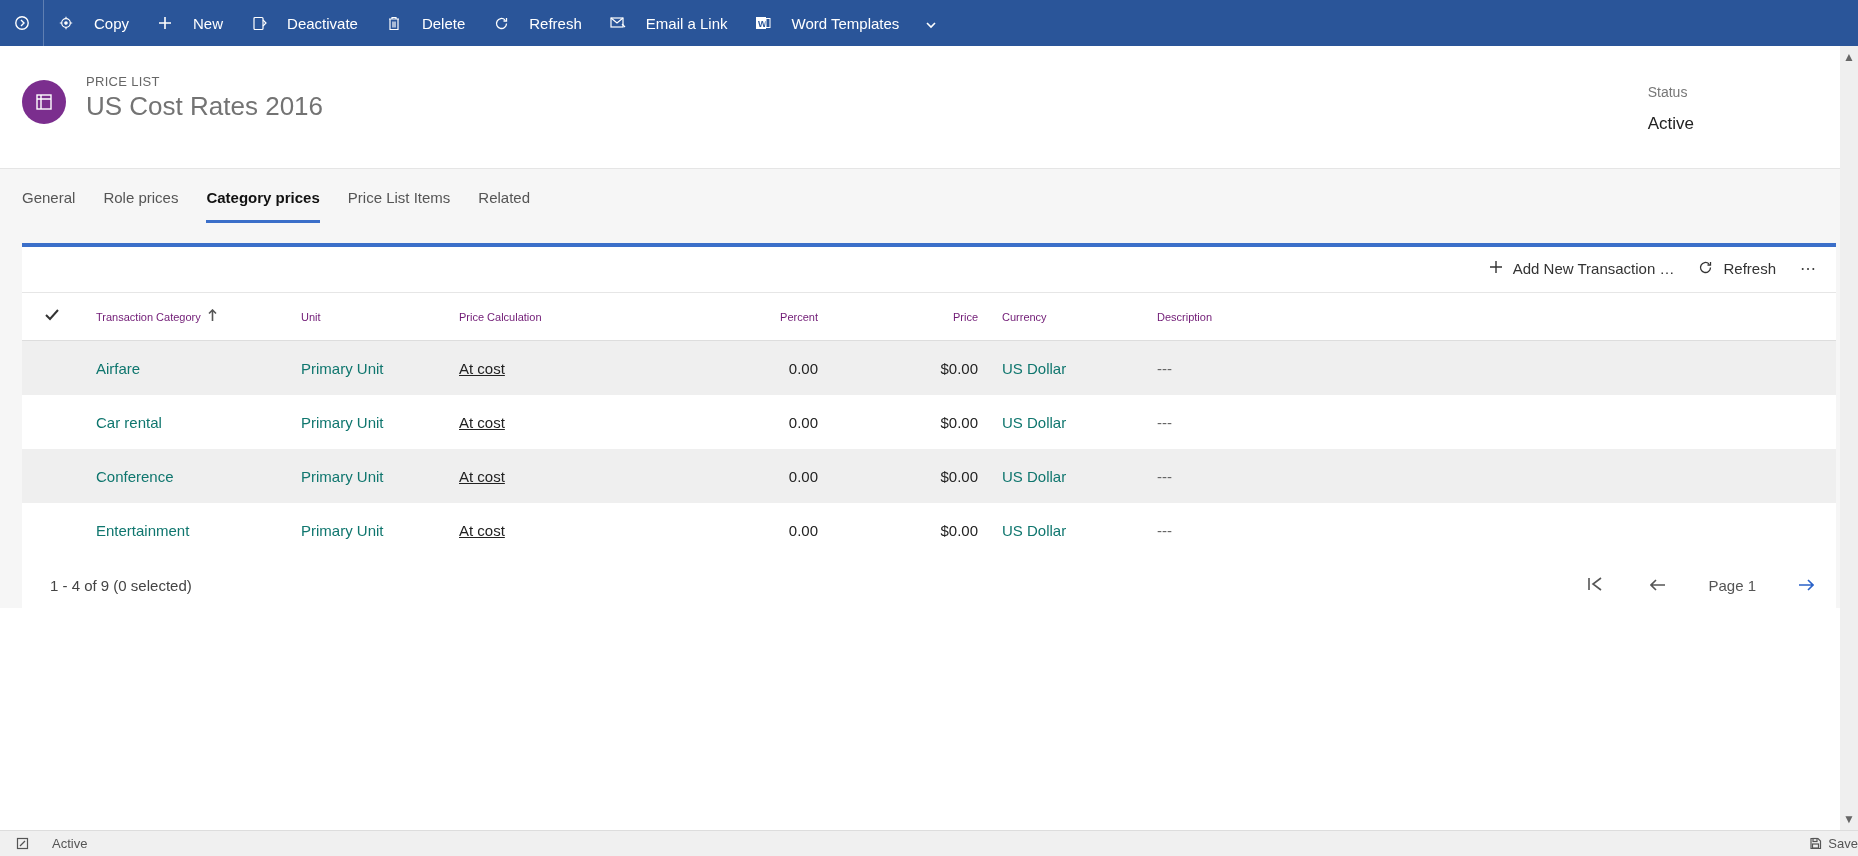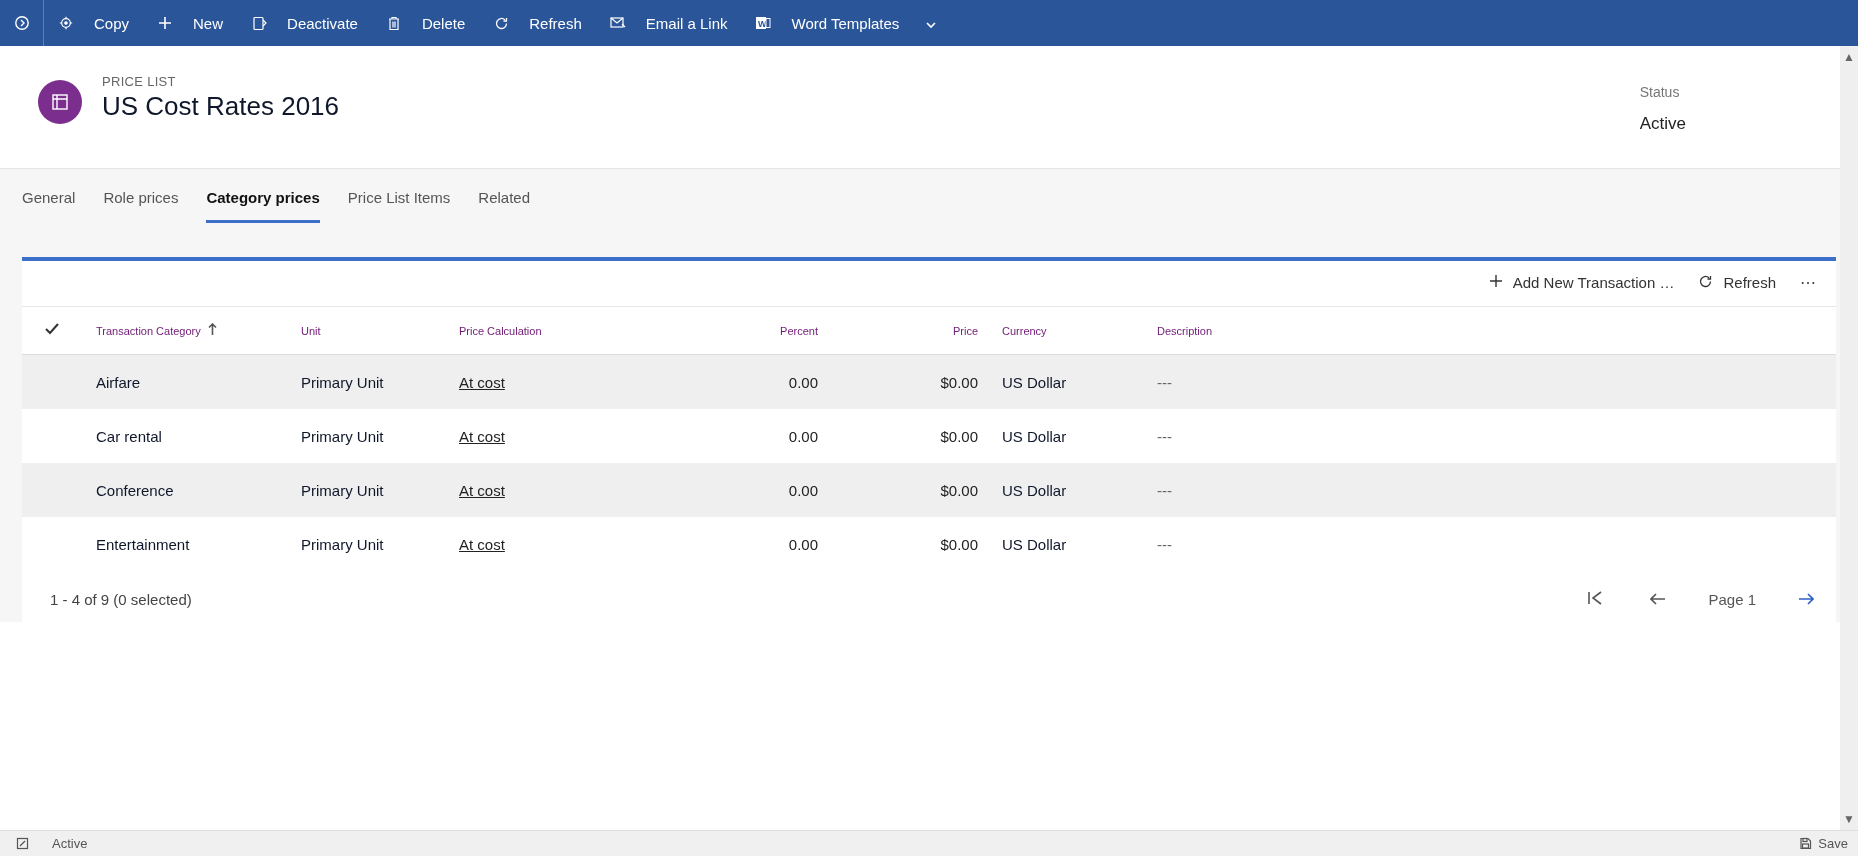--- a/index.html
+++ b/index.html
@@ -7,37 +7,37 @@
   .root { display: flex; flex-direction: column; height: 856px; width: 1858px; position: relative; }
 
   
   .cmdbar { background: #2a5599; color: #fff; height: 46px; display: flex; align-items: center; padding: 0 0; font-size: 15px; }
   .cmdbar-lead { width: 44px; height: 46px; display: flex; align-items: center; justify-content: center; border-right: 1px solid rgba(255,255,255,0.25); cursor: pointer; }
   .cmd { display: flex; align-items: center; gap: 20px; padding: 0 14px; height: 59px; cursor: pointer; }
   .cmd-icon { width: 16px; height: 16px; display: flex; align-items: center; justify-content: center; }
   .chev-down { margin-left: 6px; }
 
   
-  .header { display: flex; align-items: flex-start; padding: 28px 22px 34px 22px; margin-left: 16px; }
+  .header { display: flex; align-items: flex-start; padding: 28px 14px 34px 22px; }
   .rec-icon { width: 44px; height: 44px; border-radius: 50%; background: #7b2e8e; display:flex; align-items:center; justify-content:center; color:#fff; margin-top:6px; }
   .rec-titles { margin-left: 20px; }
   .rec-eyebrow { font-size: 13px; color: #666; letter-spacing: 0.3px; }
-  .rec-title { font-size: 26px; color: #0f172a; font-weight: 400; margin-top: 2px; }
+  .rec-title { font-size: 26px; color: #737373; font-weight: 400; margin-top: 2px; }
   .status-block { margin-left: auto; margin-right: 150px; margin-top: 10px; }
   .status-label { font-size: 14px; color: #777; }
   .status-value { font-size: 17px; color: #222; margin-top: 14px; }
 
   
   .tabwrap { background: #f6f6f6; border-top: 1px solid #e5e5e5; }
   .tabs { display: flex; gap: 28px; padding: 0 22px; }
   .tab { font-size: 15px; color: #555; padding: 20px 0 14px 0; cursor: pointer; border-bottom: 3px solid transparent; }
   .tab.active { color: #111; font-weight: 600; border-bottom-color: #3b6fc9; }
 
   
-  .card { margin: 34px 22px 0 22px; background:#fff; border-top: 4px solid #3b6fc9; position:relative; }
+  .card { margin: 20px 22px 0 22px; background:#fff; border-top: 4px solid #3b6fc9; position:relative; }
   .card-cmdrow { display:flex; justify-content:flex-end; align-items:center; gap:4px; padding: 6px 8px 8px 8px; border-bottom:1px solid #e6e6e6; }
   .card-cmd { display:flex; align-items:center; gap:10px; padding: 6px 10px; color:#333; font-size:15px; cursor:pointer; }
   .more { padding: 6px 10px; cursor:pointer; color:#444; letter-spacing:2px; }
 
   .grid-head { display:flex; align-items:center; height:48px; border-bottom:1px solid #ddd; padding-left:22px; }
   .col { font-size: 11px; color:#701a75; display:flex; align-items:center; gap:6px; position:relative; }
   .col .divider { position:absolute; right:0; top:8px; bottom:8px; width:1px; background:#d8d8d8; }
   .check-col { width: 52px; }
   .c-cat  { width: 205px; }
   .c-unit { width: 158px; }
@@ -45,36 +45,36 @@
   .c-pct  { width: 155px; justify-content:flex-end; padding-right:24px;}
   .c-price{ width: 160px; justify-content:flex-end; padding-right:24px;}
   .c-curr { width: 155px; }
   .c-desc { width: 350px; }
   .sort-icon { color:#555; }
 
   .row { display:flex; align-items:center; height:54px; padding-left:22px; font-size:15px; }
   .row:nth-child(odd) { background:#efefef; }
   .row:nth-child(even){ background:#fff; }
   .cell { }
-  .cell.link { color:#0f172a; cursor:pointer; }
+  .cell.link { color:#0f766e; cursor:pointer; }
   .cell.num { text-align:right; padding-right:24px; color:#222; }
   .cell.text { color:#222;text-decoration:underline; }
   .cell.muted { color:#666; }
   .rows-wrap { }
 
   .grid-foot { display:flex; align-items:center; padding: 16px 18px 10px 28px; font-size:15px; color:#444; }
   .pager { margin-left:auto; display:flex; align-items:center; gap:38px; color:#555; }
   .pager-btn { cursor:pointer; color:#444; padding:4px; }
   .pager-btn.primary { color:#2a62c8; }
 
   
   .footbar { position:absolute; bottom:0; left:0; right:0; height:26px; background:#f0f0f0; border-top:1px solid #ddd; display:flex; align-items:center; font-size:13px; color:#555; padding-left:10px;}
   .footbar .foot-icon { width:24px; display:flex;align-items:center;justify-content:center; cursor:pointer;}
   .footbar .foot-status { margin-left:18px; }
-  .footbar .save-group { margin-left:auto; display:flex; align-items:center; gap:6px; padding-right:10px; cursor:pointer; }
+  .footbar .save-group { margin-left:auto; display:flex; align-items:center; gap:6px; cursor:pointer; }
 
   
   .vscroll { position:absolute; right:0; top:46px; bottom:26px; width:18px; background:#efefef; display:flex; flex-direction:column; align-items:center; justify-content:space-between; color:#666; }
   .vscroll .arrow { cursor:pointer; padding:4px 0; font-size:12px; }
 
   .check-icon { color:#333; }
 </style>
 </head>
 <body>
 <div class="root">

